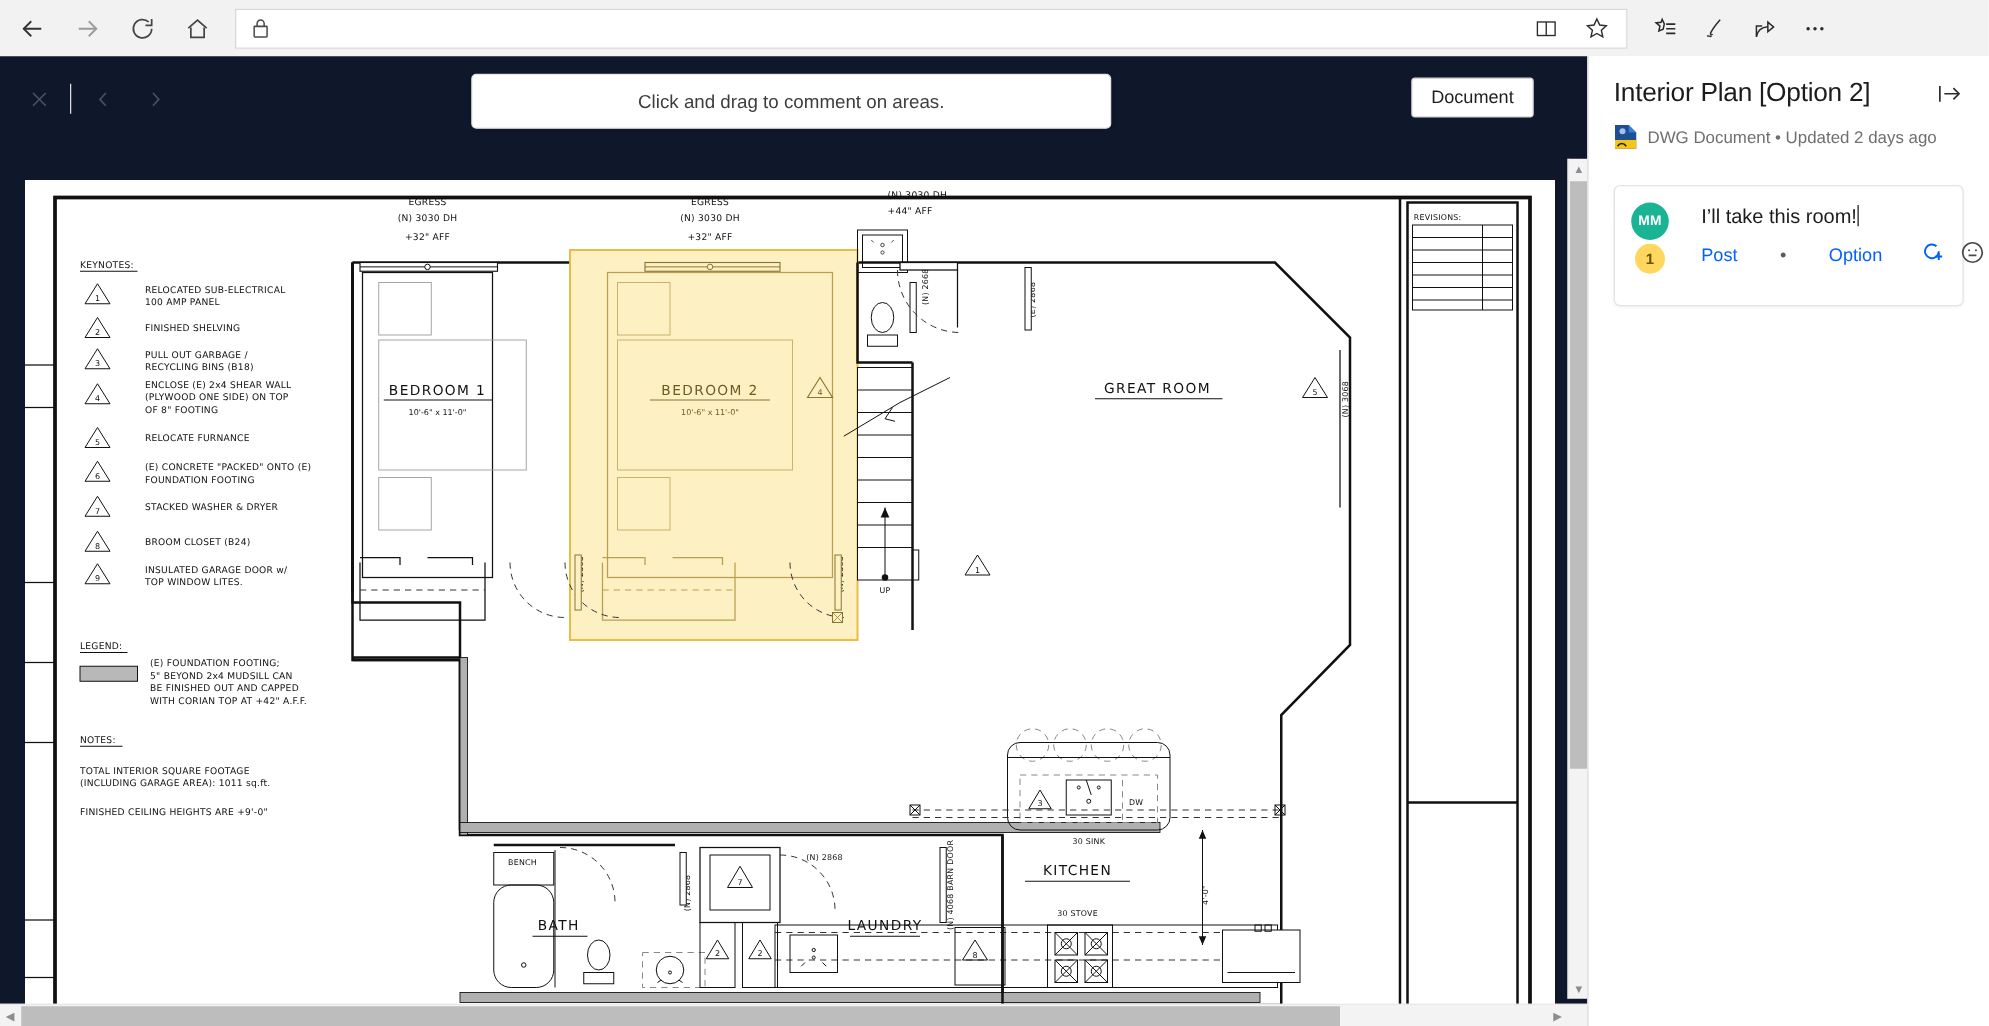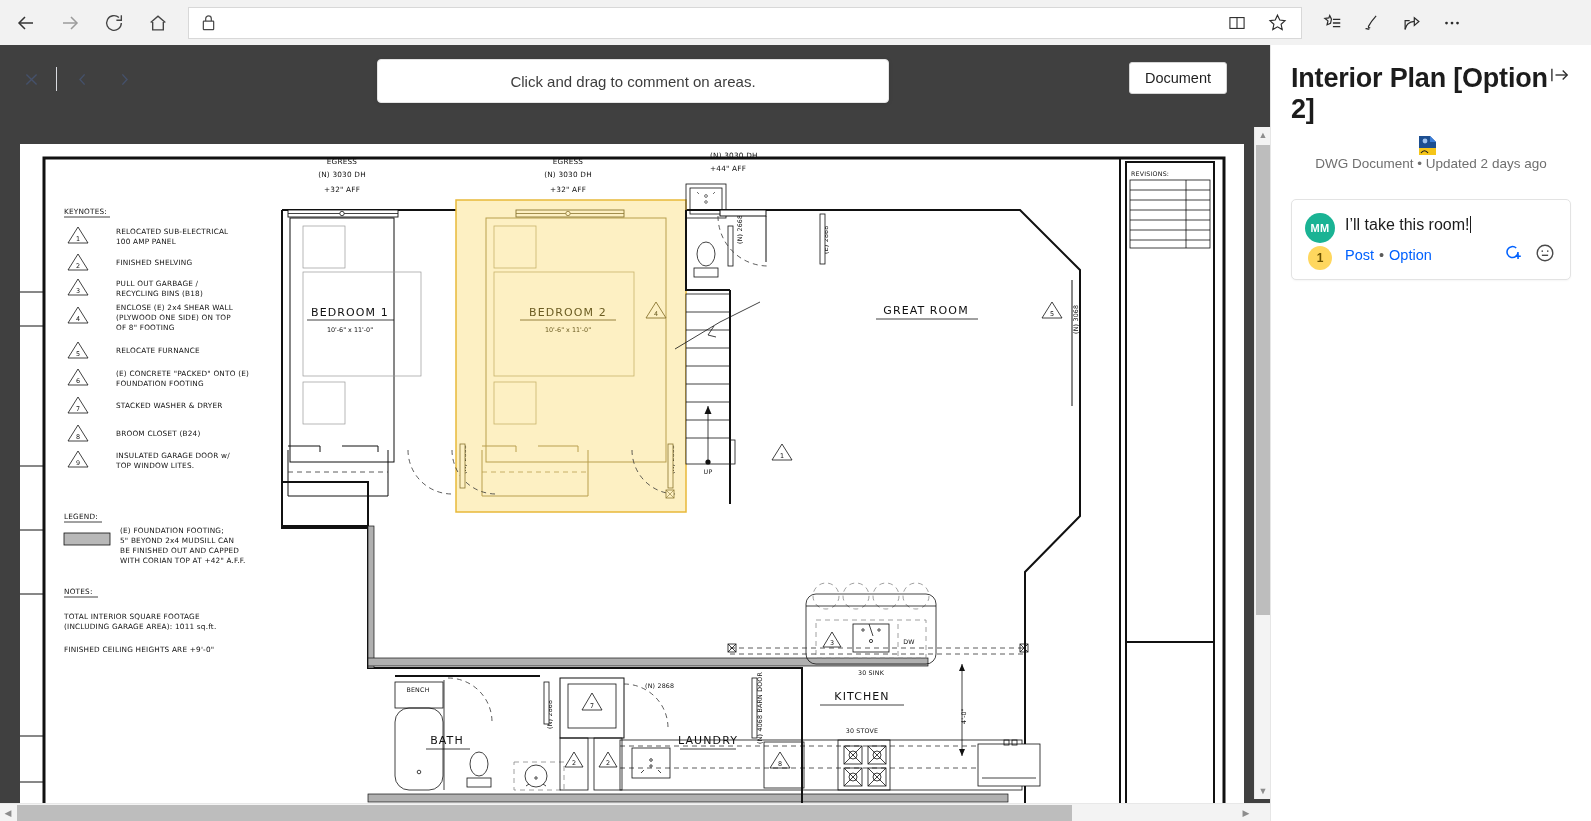--- a/index.html
+++ b/index.html
@@ -43,21 +43,21 @@
     width: 40px; height: 40px;
     display: flex; align-items: center; justify-content: center;
     color: #2b2b2b;
   }
   .chrome-right { display: flex; align-items: center; margin-left: 10px; }
 
   
   .viewer {
     position: absolute; left: 0; top: 45px;
     width: 1270px; height: 776px;
-    background: #404040;
+    background: #0f172a;
   }
   .viewer-toolbar {
     position: absolute; left: 0; top: 0; width: 1270px; height: 68px;
     display: flex; align-items: center;
   }
   .vt-left { display: flex; align-items: center; padding-left: 10px; }
   .vt-btn {
     width: 42px; height: 42px;
     display: flex; align-items: center; justify-content: center;
     color: #45516b;
@@ -125,69 +125,69 @@
 
   
   .sidebar {
     position: absolute; right: 0; top: 45px;
     width: 321px; height: 776px;
     background: #ffffff; border-left: 1px solid #e6e6e6;
     padding: 18px 20px;
   }
   .sb-title-row { display: flex; align-items: flex-start; }
   .sb-title {
-    font-size: 27px; color: #1c1c1c; font-weight: 700; letter-spacing: -.2px;
+    font-size: 21px; color: #1c1c1c; font-weight: 400; letter-spacing: -.2px;
     line-height: 1.15;
   }
   .sb-expand {
     margin-left: auto; color: #2b2b2b; padding-top: 3px;
   }
   .sb-meta {
-    display: flex; align-items: center; margin-top: 10px; flex-direction: column;
+    display: flex; align-items: center; margin-top: 10px;
   }
   .dwg-ico {
     width: 19px; height: 21px; margin-right: 8px; position: relative;
     flex: 0 0 auto;
   }
   .sb-meta-text { font-size: 13.5px; color: #6f6f6f; }
 
   .comment-card {
     margin-top: 28px;
     border: 1px solid #e3e3e3; border-radius: 5px;
     background: #fff;
     box-shadow: 0 1px 2px rgba(0,0,0,.04);
-    padding: 13px 14px 9px 13px;
+    padding: 13px 14px 25px 13px;
     display: flex;
   }
   .avatar-col { width: 40px; flex: 0 0 auto; position: relative; }
   .avatar {
     width: 30px; height: 30px; border-radius: 50%;
     background: #1ab394;
     color: #fff; font-size: 11px; font-weight: 700;
     display: flex; align-items: center; justify-content: center;
     letter-spacing: .3px;
   }
   .badge {
     width: 24px; height: 24px; border-radius: 50%;
     background: #ffd75e; color: #6b5200;
     font-size: 12px; font-weight: 600;
     display: flex; align-items: center; justify-content: center;
     margin-top: 3px; margin-left: 3px;
   }
-  .comment-body { flex: 1; min-width: 0; padding-top: 2px; }
+  .comment-body { flex: 1; min-width: 0; padding-top: 2px; margin-left: 16px; }
   .comment-text {
     font-size: 16px; color: #1c1c1c; line-height: 1.25;
     position: relative; display: inline-block;
   }
   .caret {
     display: inline-block; width: 1px; height: 17px;
     background: #1c1c1c; vertical-align: -3px; margin-left: 1px;
   }
   .comment-actions {
-    margin-top: 7px; display: flex; align-items: center;
+    margin-top: 7px; display: flex; align-items: center; gap: 29px;
   }
   .link { color: #0061fe; font-size: 14.5px; }
   .dot-sep { color: #5a5a5a; font-size: 14.5px; margin: 0 5px; }
   .comment-icons { margin-left: auto; display: flex; align-items: center; gap: 10px; }
 </style>
 </head>
 <body>
 
 <div class="browser-bar">
   <div class="nav-btn back">

